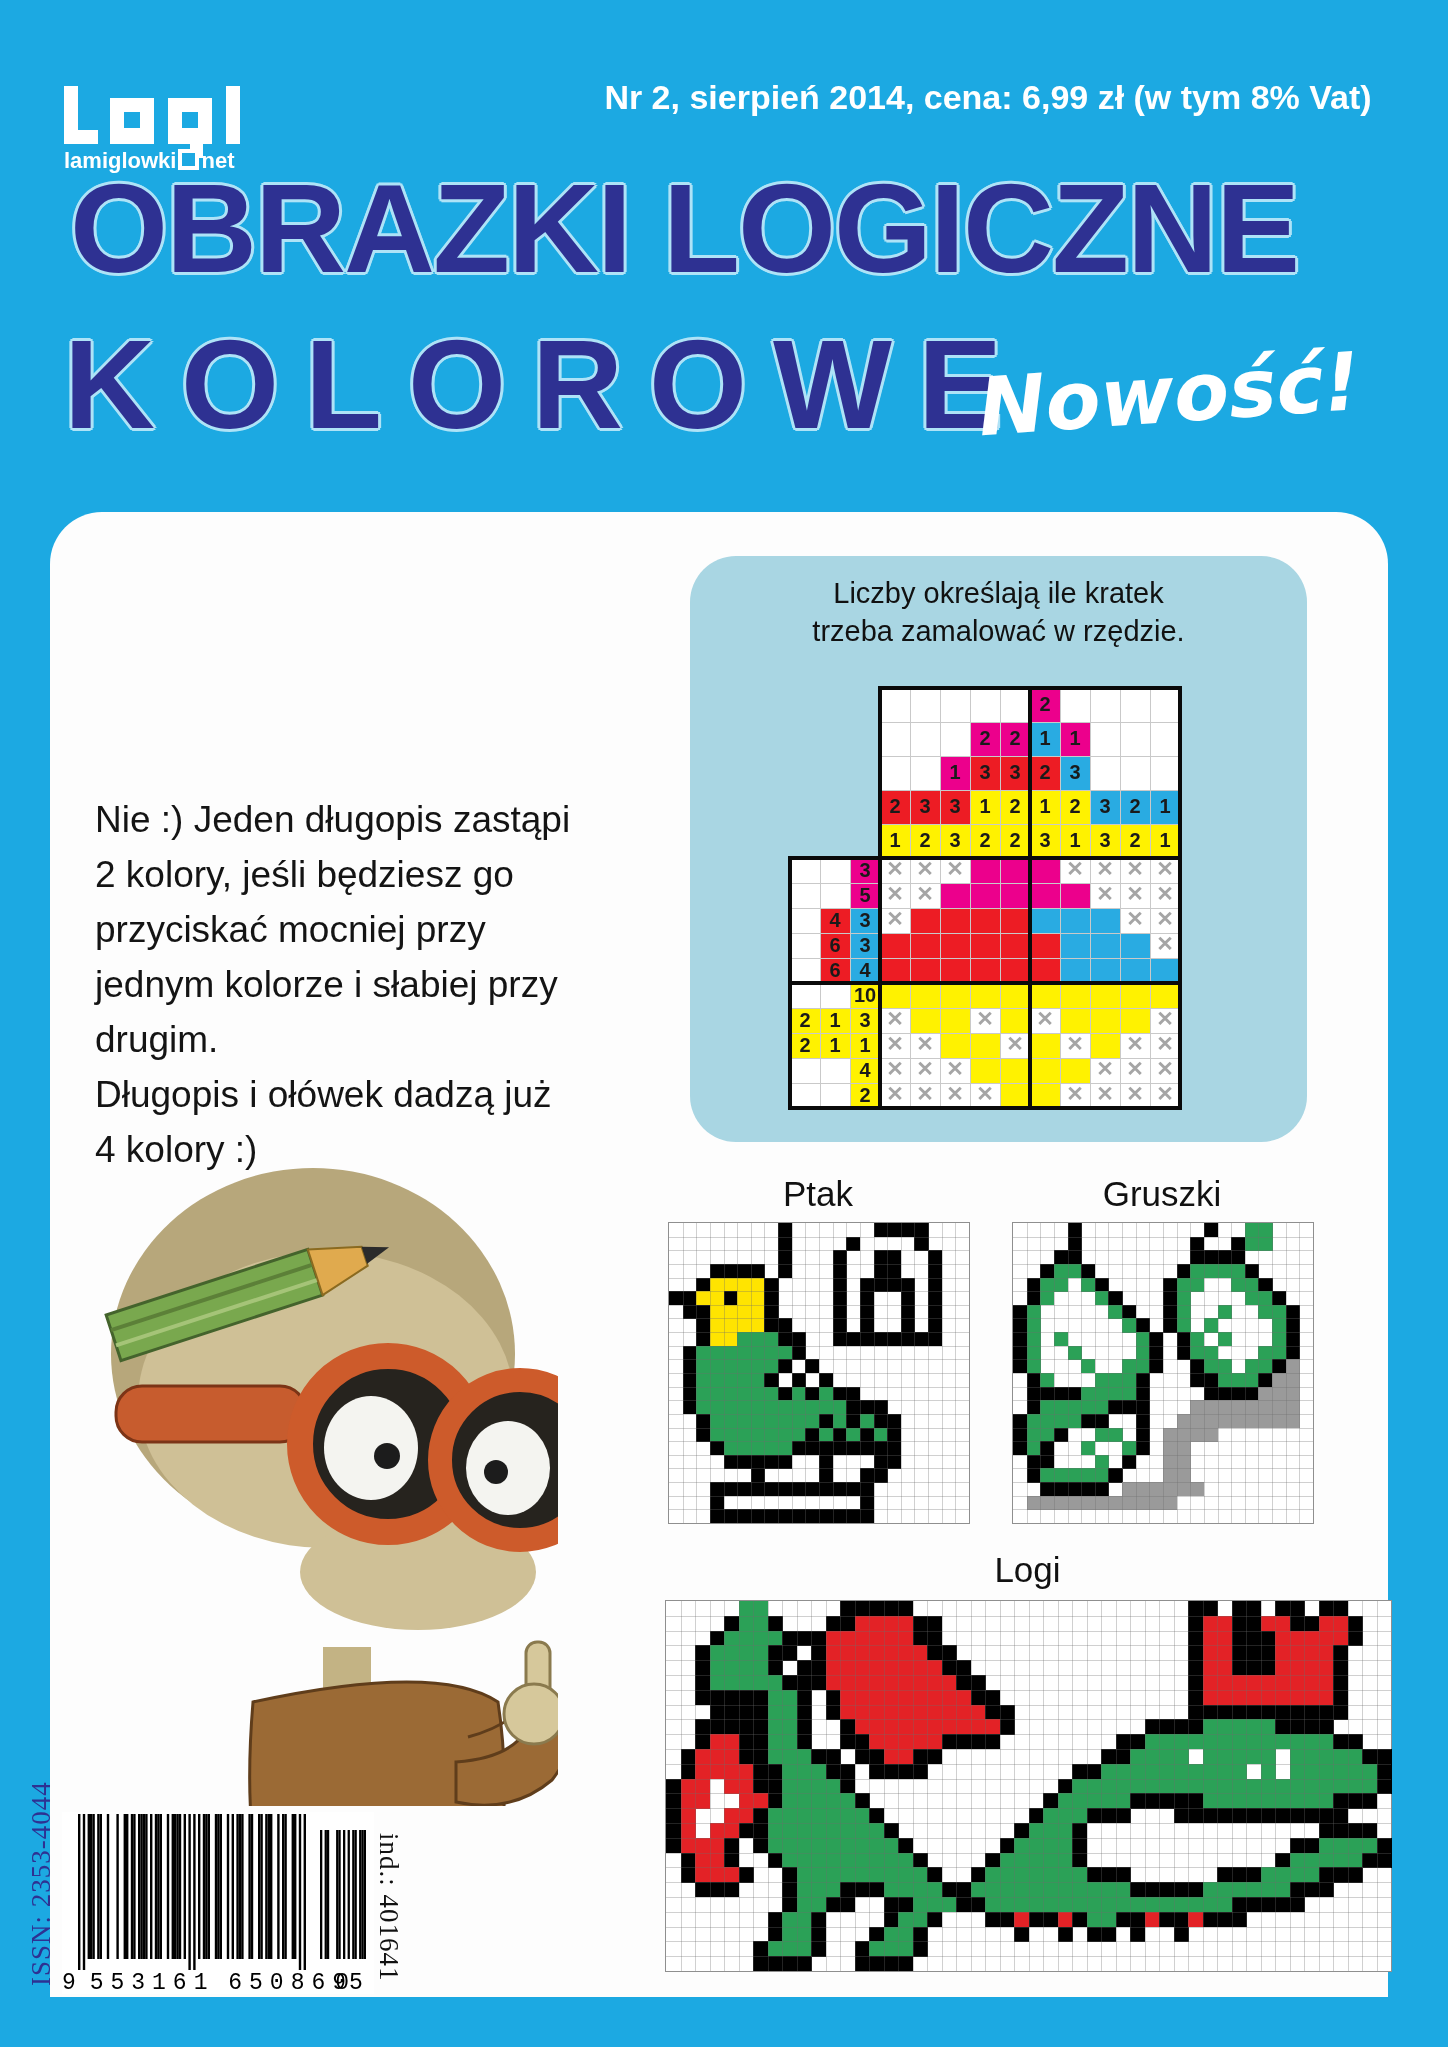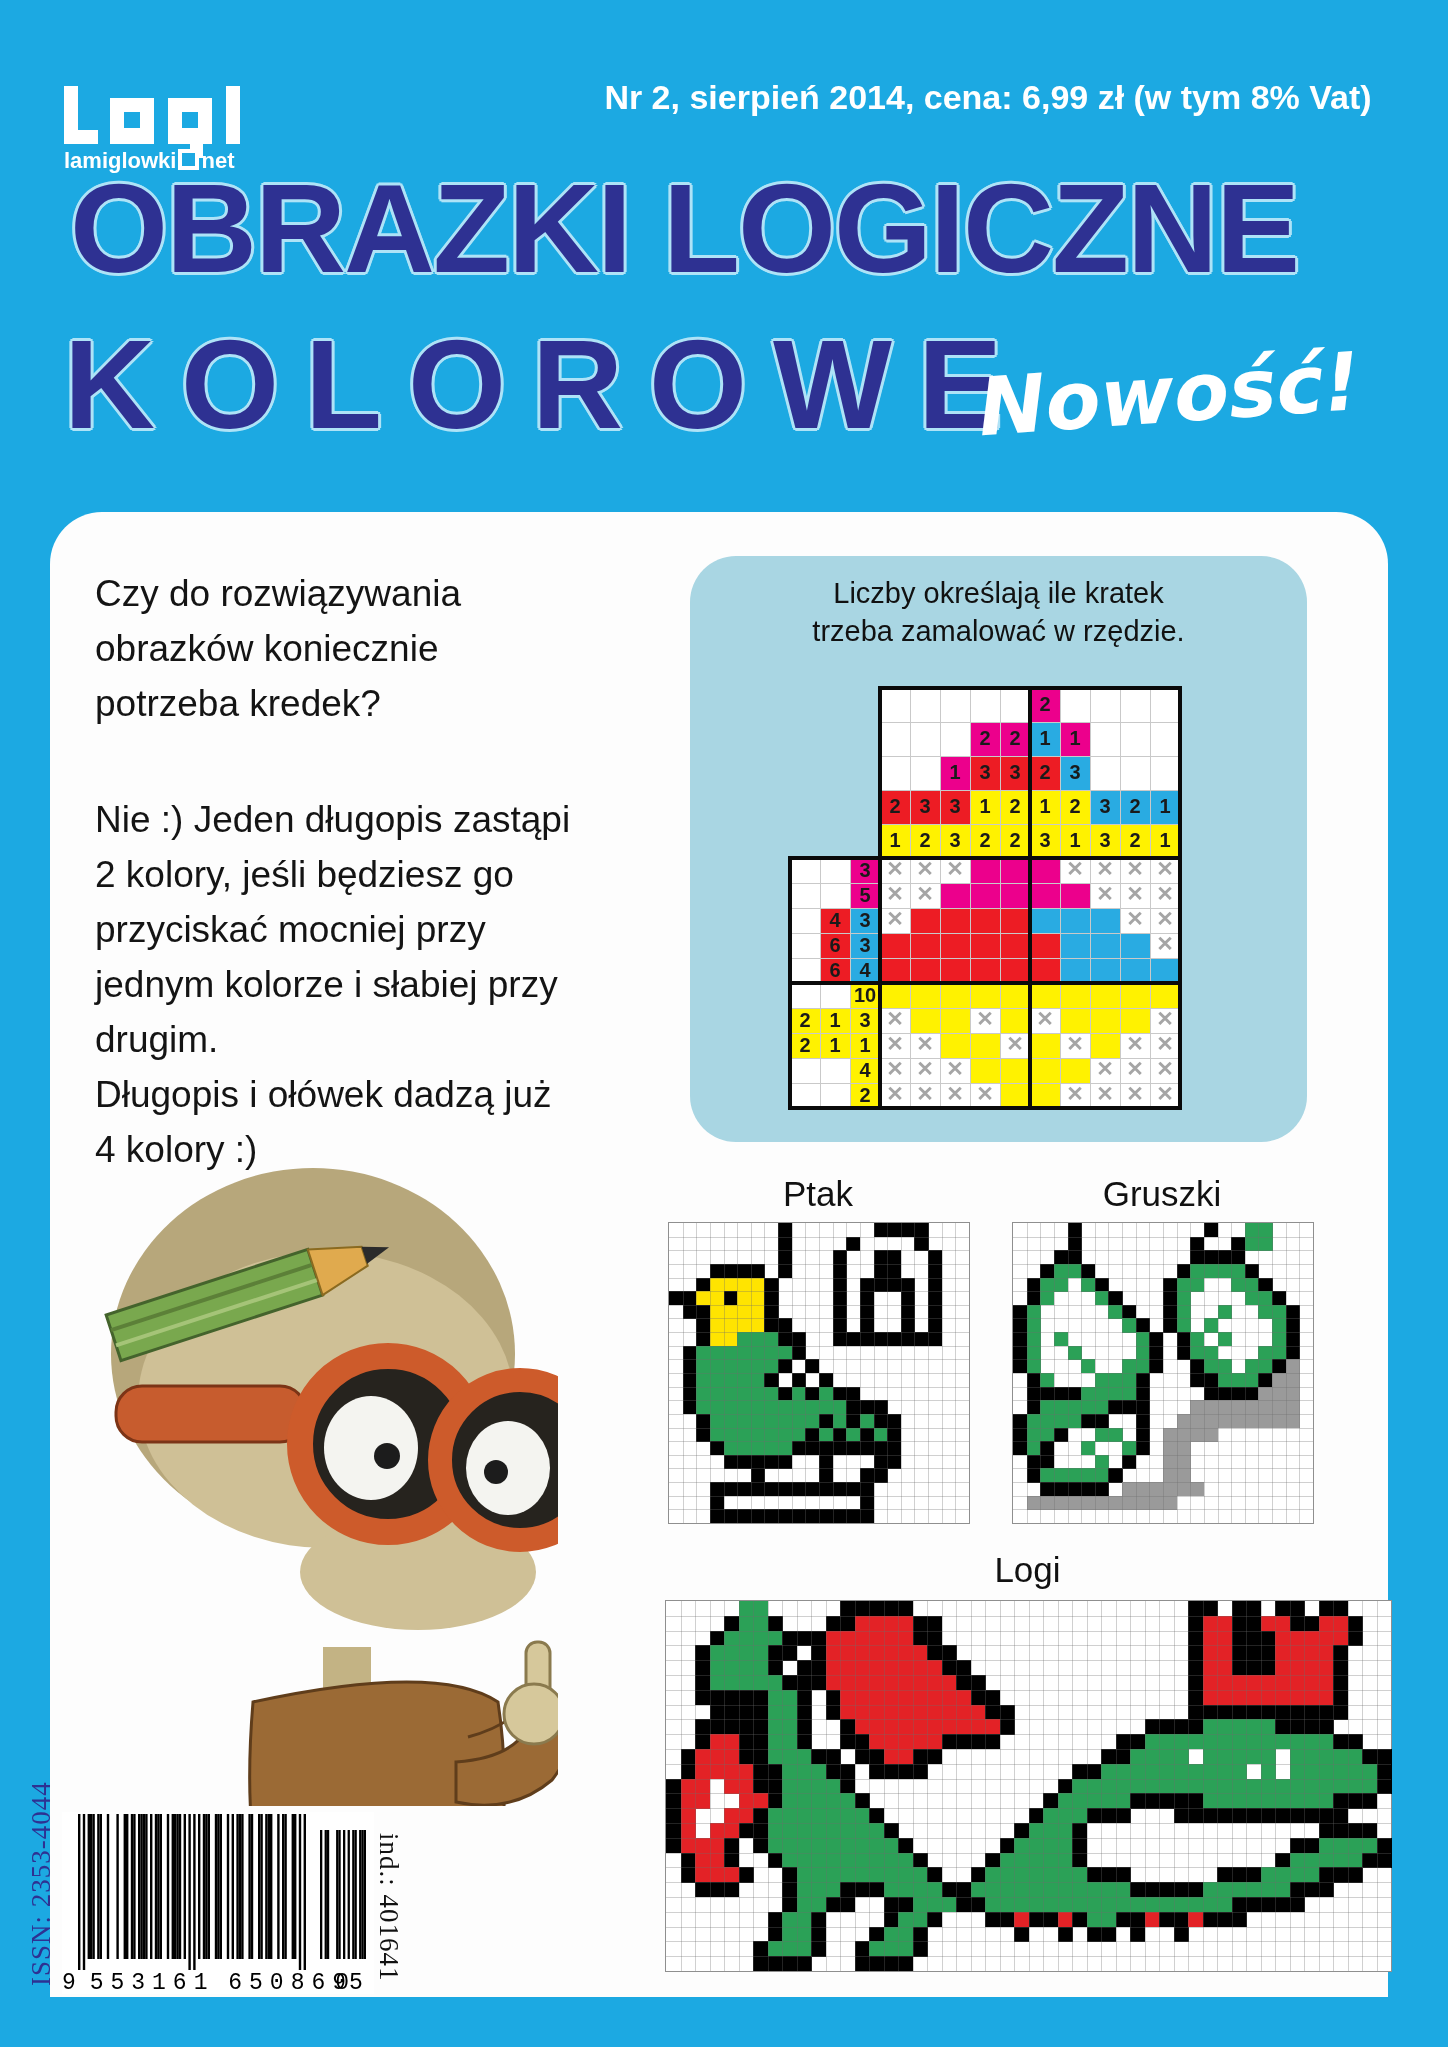--- a/index.html
+++ b/index.html
@@ -88,23 +88,20 @@
     <span>lamiglowki</span><span class="logo-dot"></span><span>net</span>
   </div>
 
   <div class="abs" id="issue-line">Nr 2, sierpień 2014, cena: 6,99 zł (w tym 8% Vat)</div>
   <div class="abs" id="title2">KOLOROWE</div>
   <div class="abs" id="title1">OBRAZKI LOGICZNE</div>
   <div class="abs" id="badge">Nowość!</div>
 
   <div class="abs" id="content-panel"></div>
 
-  <div class="abs intro-p" id="intro1">Czy do rozwiązywania
-obrazków koniecznie
-potrzeba kredek?</div>
   <div class="abs intro-p" id="intro2">Nie :) Jeden długopis zastąpi
 2 kolory, jeśli będziesz go
 przyciskać mocniej przy
 jednym kolorze i słabiej przy
 drugim.
 Długopis i ołówek dadzą już
 4 kolory :)</div>
 
   <div class="abs" id="puzzle-panel"></div>
   <div class="abs" id="puzzle-instruction">Liczby określają ile kratek

